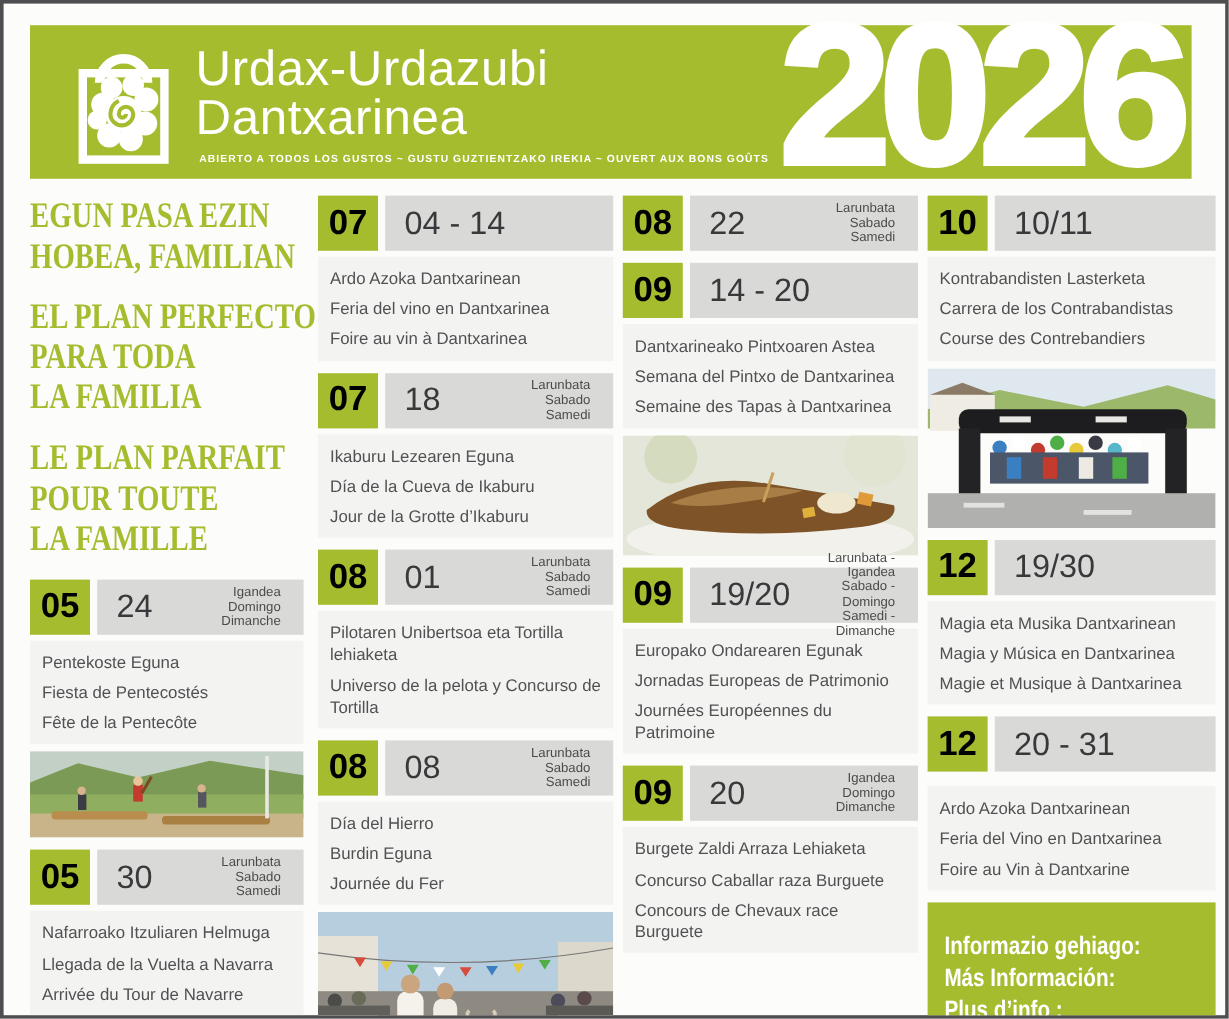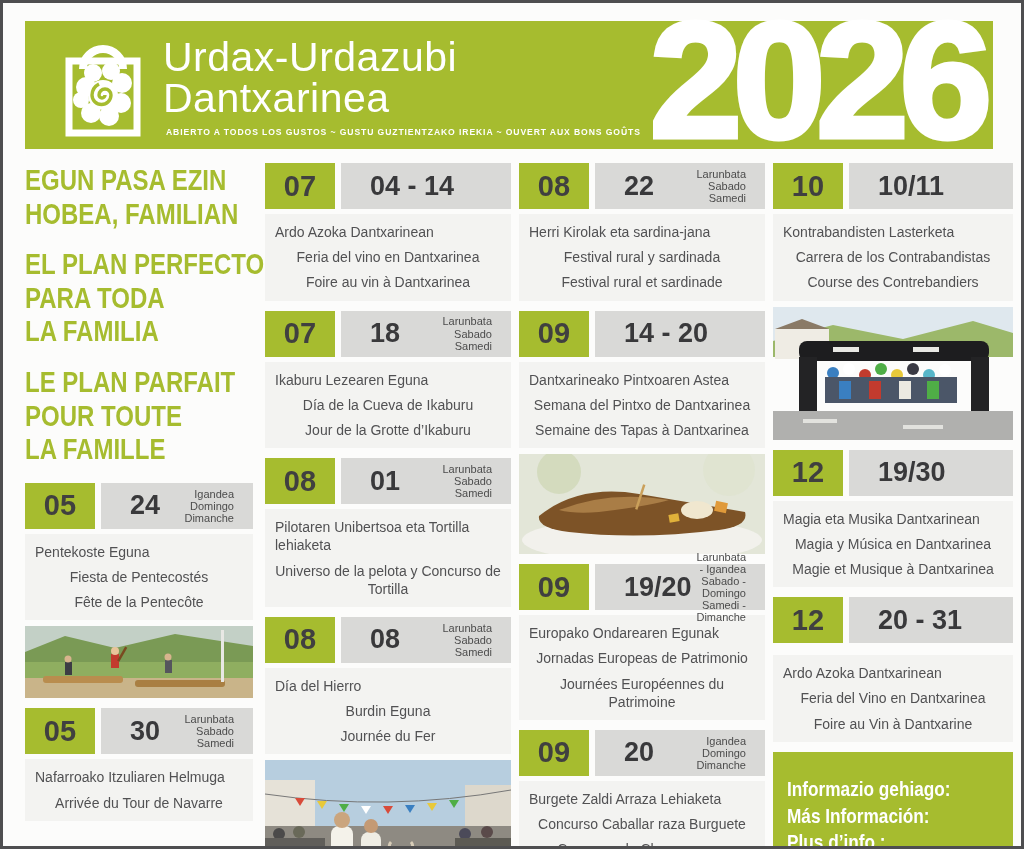--- a/index.html
+++ b/index.html
@@ -18,32 +18,32 @@
   
   .col{position:absolute;top:160px;}
   .col1{left:22px;width:228px;}
   .col2{left:262px;width:246px;}
   .col3{left:516px;width:246px;}
   .col4{left:770px;width:240px;}
   
   .intro{color:#a6bc2f;}
   .cline{font-weight:bold;font-size:30px;line-height:1.12;white-space:nowrap;
     transform:scaleX(.8);transform-origin:0 50%;}
-  .grp{margin-bottom:17px;}
+  .grp{margin-bottom:17px;font-family:Liberation Serif, serif;}
   
   .event{margin-bottom:10px;}
   .ehead{display:flex;align-items:stretch;height:46px;}
-  .month{width:70px;background:#a6bc2f;color:#404040;font-weight:bold;font-size:29px;
+  .month{width:50px;background:#a6bc2f;color:#000000;font-weight:bold;font-size:29px;
     display:flex;align-items:center;justify-content:center;flex:none;}
   .daybox{flex:1;background:#d9d9d7;margin-left:6px;display:flex;align-items:center;}
-  .day{font-size:27px;font-weight:bold;color:#39393b;padding-left:29px;}
+  .day{font-size:27px;font-weight:normal;color:#39393b;padding-left:16px;}
   .wd{margin-left:auto;text-align:right;font-size:11px;line-height:1.1;color:#4c4c4c;padding-right:19px;}
   .titles{margin-top:5px;background:#f3f3f1;padding:9px 10px;}
   .t{font-size:14px;color:#515153;line-height:1.3;}
-  .t + .t{margin-top:7px;text-align:center;}
+  .t + .t{margin-top:7px;}
   .photo{display:block;width:100%;margin-top:6px;}
   
   .infobox{margin-top:8px;background:#a6bc2f;color:#fff;padding:24px 14px;height:157px;box-sizing:border-box;}
   .iline{font-weight:bold;font-size:21px;line-height:1.28;white-space:nowrap;
     transform:scaleX(.82);transform-origin:0 50%;}
 </style>
 </head>
 <body>
 
 <div class="page">
@@ -135,20 +135,21 @@
           <div class="day">30</div>
           <div class="wd">
             <div>Larunbata</div>
             <div>Sabado</div>
             <div>Samedi</div>
           </div>
         </div>
       </div>
       <div class="titles">
         <div class="t">Nafarroako Itzuliaren Helmuga</div>
+        <div class="t">Llegada de la Vuelta a Navarra</div>
         <div class="t">Arrivée du Tour de Navarre</div>
       </div>
 
     </div>
   </div>
 
   <div class="col col2">
 
     <div class="event">
       <div class="ehead">
@@ -270,25 +271,20 @@
       <div class="ehead">
         <div class="month">08</div>
         <div class="daybox">
           <div class="day">22</div>
           <div class="wd">
             <div>Larunbata</div>
             <div>Sabado</div>
             <div>Samedi</div>
           </div>
         </div>
-      </div>
-      <div class="titles">
-        <div class="t">Herri Kirolak eta sardina-jana</div>
-        <div class="t">Festival rural y sardinada</div>
-        <div class="t">Festival rural et sardinade</div>
       </div>
     </div>
 
     <div class="event">
       <div class="ehead">
         <div class="month">09</div>
         <div class="daybox">
           <div class="day">14 - 20</div>
         </div>
       </div>

